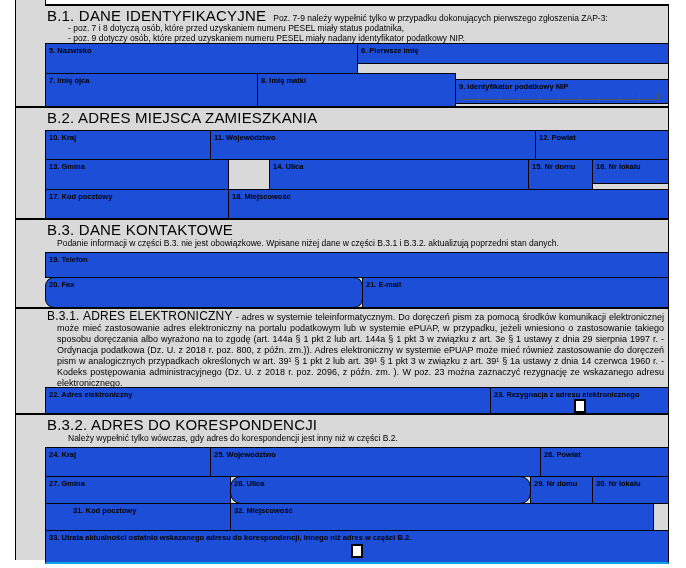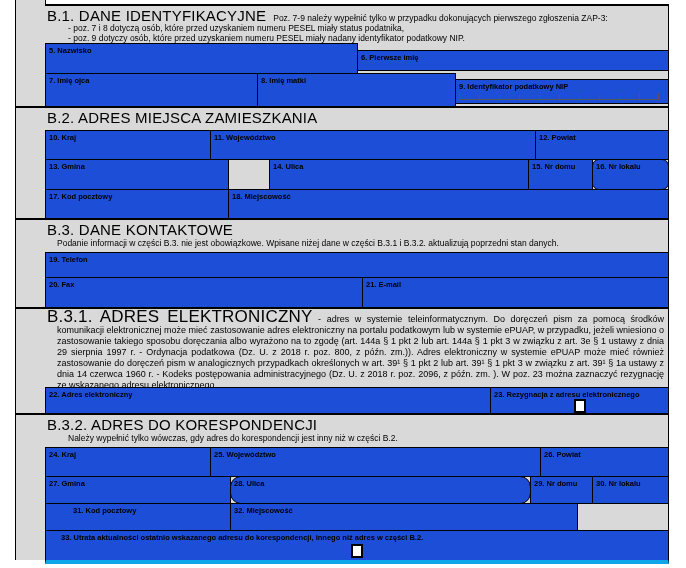--- a/index.html
+++ b/index.html
@@ -17,52 +17,52 @@
   .band-b3{top:218px;height:34px;}
   .band-b31{top:307px;height:80px;}
   .band-b32{top:413px;height:34px;}
   .inner{padding:1px 4px 0 32px;}
   .sect-title{font-size:15px;letter-spacing:0.2px;white-space:nowrap;}
   .sect-note{font-size:8.5px;line-height:9.5px;}
   .headrow{display:flex;align-items:baseline;gap:7px;}
   .indent1{margin-left:10px;}
   .indent2{margin-left:21px;}
   .para{font-size:9px;line-height:11px;text-align:justify;padding:2px 5px 0 42px;text-indent:-10px;}
-  .ptitle{font-size:17px;letter-spacing:0.2px;}
+  .ptitle{font-size:12px;letter-spacing:0.2px;}
   .box{position:absolute;background:#1d4ed8;border:1px solid #000;box-sizing:border-box;}
   .lbl{font-weight:bold;font-size:7.5px;line-height:9px;padding:2px 2px 0 3px;}
   .f5{left:45px;top:43px;width:313px;height:31px;}
-  .f6{left:357px;top:50px;width:312px;height:21px;}
+  .f6{left:357px;top:43px;width:312px;height:21px;}
   .f7{left:45px;top:73px;width:213px;height:34px;}
   .f8{left:257px;top:73px;width:199px;height:34px;}
   .f9{left:455px;top:79px;width:214px;height:25px;}
   .f10{left:45px;top:130px;width:166px;height:30px;}
   .f11{left:210px;top:130px;width:326px;height:30px;}
   .f12{left:535px;top:130px;width:134px;height:30px;}
   .f13{left:45px;top:159px;width:184px;height:31px;}
   .f14{left:228px;top:159px;width:301px;height:31px;margin-left:41px;}
   .f15{left:528px;top:159px;width:65px;height:31px;}
-  .f16{left:592px;top:159px;width:77px;height:31px;border-radius:7px;}
+  .f16{left:592px;top:159px;width:77px;height:25px;}
   .f17{left:45px;top:189px;width:184px;height:30px;}
   .f18{left:228px;top:189px;width:441px;height:30px;}
   .f19{left:45px;top:252px;width:624px;height:26px;}
-  .f20{left:45px;top:277px;width:318px;height:31px;}
+  .f20{left:45px;top:277px;width:318px;height:31px;border-radius:9px;}
   .f21{left:362px;top:277px;width:307px;height:31px;}
   .f22{left:45px;top:387px;width:446px;height:27px;}
   .f23{left:490px;top:387px;width:179px;height:27px;}
   .f24{left:45px;top:447px;width:166px;height:30px;}
   .f25{left:210px;top:447px;width:331px;height:30px;}
   .f26{left:540px;top:447px;width:129px;height:30px;}
   .f27{left:45px;top:476px;width:186px;height:28px;}
   .f28{left:230px;top:476px;width:301px;height:28px;border-radius:11px;}
   .f29{left:530px;top:476px;width:63px;height:28px;}
   .f30{left:592px;top:476px;width:77px;height:28px;}
   .f31{left:45px;top:503px;width:186px;height:28px;padding-left:24px;}
-  .f32{left:230px;top:503px;width:348px;height:28px;}
-  .f33{left:45px;top:530px;width:624px;height:34px;border-bottom:4px solid #0ea5e9;padding-left:12px;}
+  .f32{left:230px;top:503px;width:424px;height:28px;}
+  .f33{left:45px;top:530px;width:624px;height:34px;border-bottom:2px solid #0ea5e9;}
   .comb{position:absolute;left:3px;bottom:3px;height:7px;display:flex;align-items:flex-end;}
   .cell{width:20px;height:5px;border-left:1px solid #555;border-bottom:1px solid #555;box-sizing:border-box;}
   .cell:first-child{height:7px;}
   .cell:last-child{height:7px;border-right:1px solid #555;}
   .checkbox{width:8px;height:10px;border:2px solid #000;background:#fff;}
   .cb23{position:absolute;left:50%;margin-left:-6px;top:11px;}
   .cb33{position:absolute;left:50%;margin-left:-6px;top:13px;}
 </style>
 </head>
 <body>

